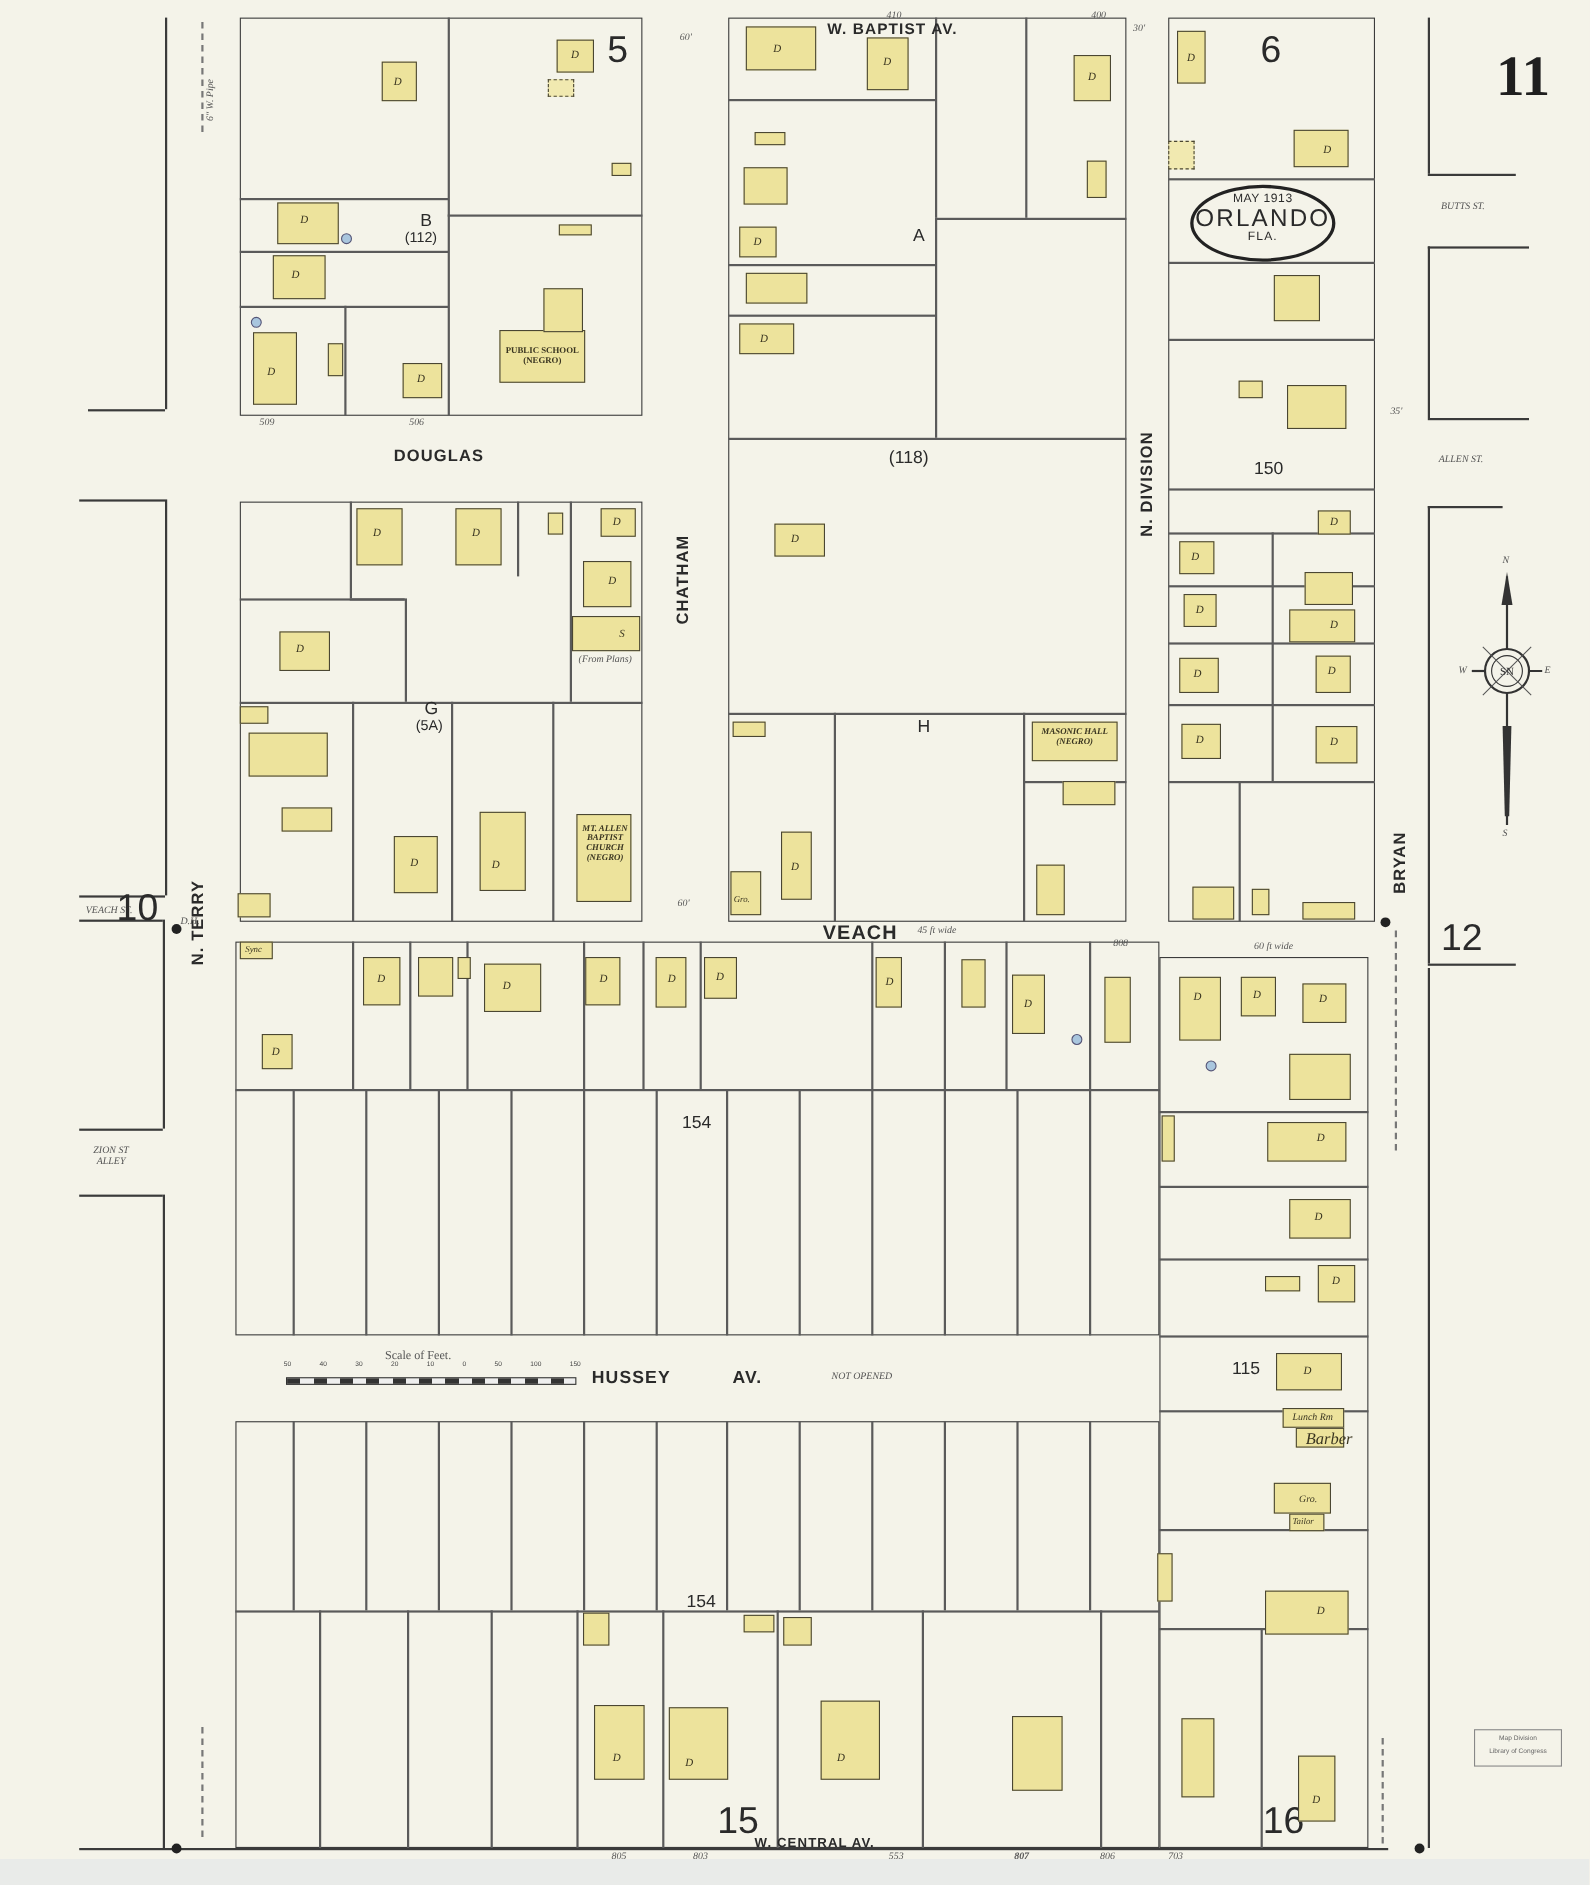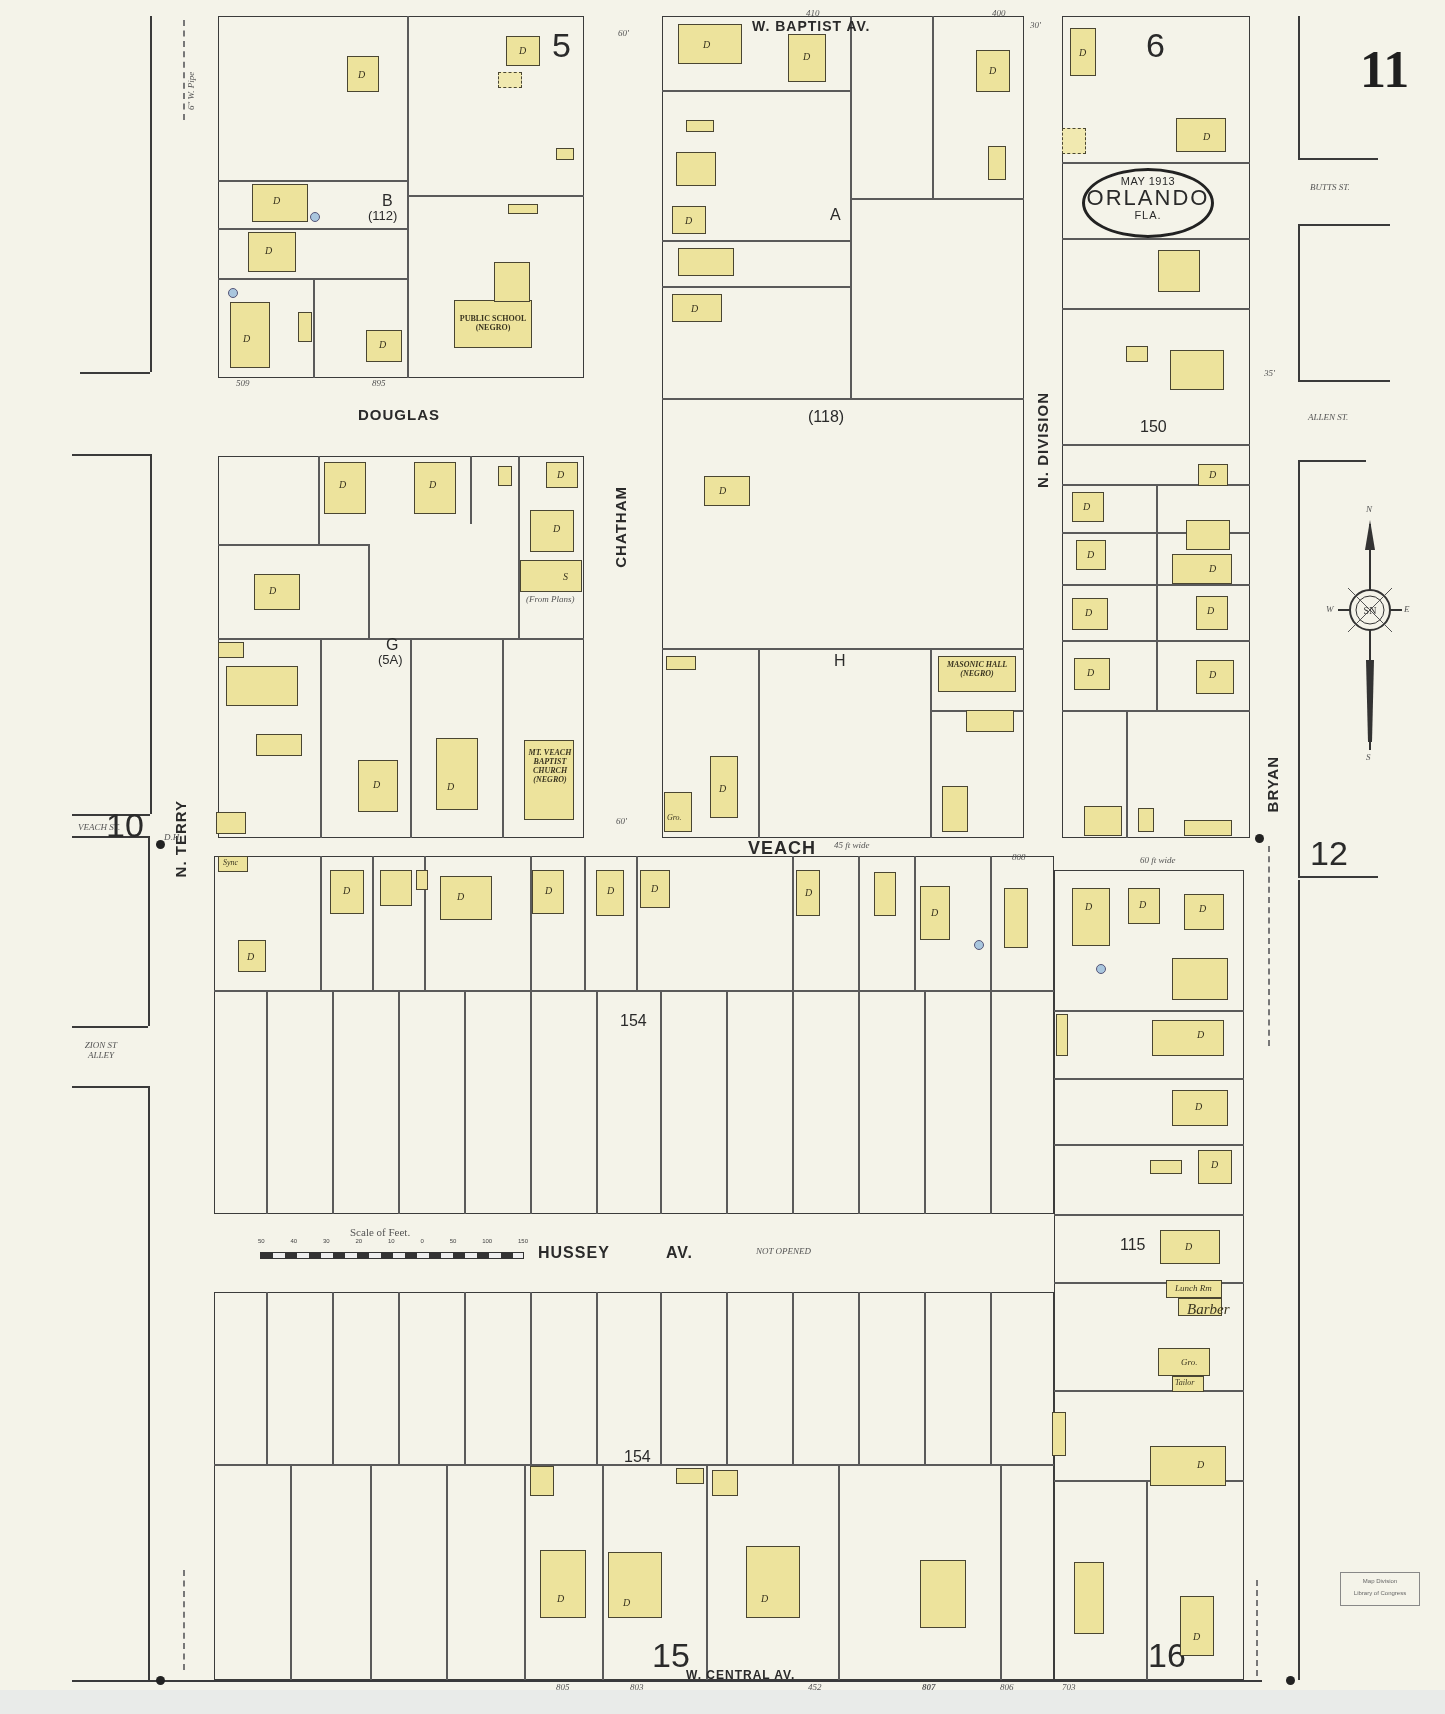--- a/index.html
+++ b/index.html
@@ -330,21 +330,21 @@
   <div class="bldg" style="left:218px; top:642px; width:26px; height:16px;"></div>
   <div class="bldg" style="left:226px; top:666px; width:72px; height:40px;"></div>
   <div class="bldg" style="left:256px; top:734px; width:46px; height:22px;"></div>
   <div class="bldg" style="left:358px; top:760px; width:40px; height:52px;">
       <span class="bldg-label" style="left:14px; top:18px;">D</span>
     </div>
   <div class="bldg" style="left:436px; top:738px; width:42px; height:72px;">
       <span class="bldg-label" style="left:10px; top:42px;">D</span>
     </div>
   <div class="bldg" style="left:524px; top:740px; width:50px; height:80px;"></div>
-  <div class="bldg-label" style="left:526px; top:748px; width:48px; font-size:8px; font-weight:bold; text-align:center;">MT. VEACH BAPTIST CHURCH (NEGRO)</div>
+  <div class="bldg-label" style="left:526px; top:748px; width:48px; font-size:8px; font-weight:bold; text-align:center;">MT. ALLEN BAPTIST CHURCH (NEGRO)</div>
   <div class="bldg" style="left:216px; top:812px; width:30px; height:22px;"></div>
 
   <div class="bldg" style="left:218px; top:856px; width:30px; height:16px;">
       <span class="bldg-label" style="left:4px; top:1px; font-size:8px;">Sync</span>
     </div>
   <div class="bldg" style="left:238px; top:940px; width:28px; height:32px;">
       <span class="bldg-label" style="left:8px; top:10px;">D</span>
     </div>
   <div class="bldg" style="left:330px; top:870px; width:34px; height:44px;">
       <span class="bldg-label" style="left:12px; top:14px;">D</span>
@@ -441,25 +441,25 @@
 
   <div style="position:absolute; left:183px; top:20px; width:0; height:100px; border-left:2px dashed #777;"></div>
   <div style="position:absolute; left:1268px; top:846px; width:0; height:200px; border-left:2px dashed #777;"></div>
   <div style="position:absolute; left:1256px; top:1580px; width:0; height:96px; border-left:2px dashed #777;"></div>
   <div style="position:absolute; left:183px; top:1570px; width:0; height:100px; border-left:2px dashed #777;"></div>
   <div class="small" style="left:186px; top:110px; transform:rotate(-90deg); transform-origin:left top;">6" W. Pipe</div>
 
   <div class="small" style="left:806px; top:8px;">410</div>
   <div class="small" style="left:992px; top:8px;">400</div>
   <div class="small" style="left:236px; top:378px;">509</div>
-  <div class="small" style="left:372px; top:378px;">895</div>
+  <div class="small" style="left:372px; top:378px;">506</div>
   <div class="small" style="left:1012px; top:852px;">808</div>
   <div class="small" style="left:556px; top:1682px;">805</div>
   <div class="small" style="left:630px; top:1682px;">803</div>
-  <div class="small" style="left:808px; top:1682px;">452</div>
+  <div class="small" style="left:808px; top:1682px;">553</div>
   <div class="small" style="left:922px; top:1682px;font-weight:bold;">807</div>
   <div class="small" style="left:1000px; top:1682px;">806</div>
   <div class="small" style="left:1062px; top:1682px;">703</div>
 
   <div class="small" style="left:618px; top:28px;">60'</div>
   <div class="small" style="left:616px; top:816px;">60'</div>
   <div class="small" style="left:1030px; top:20px;">30'</div>
   <div class="small" style="left:1264px; top:368px;">35'</div>
 
   <div class="small" style="left:350px; top:1226px; font-size:11px; font-style:normal;">Scale of Feet.</div>

